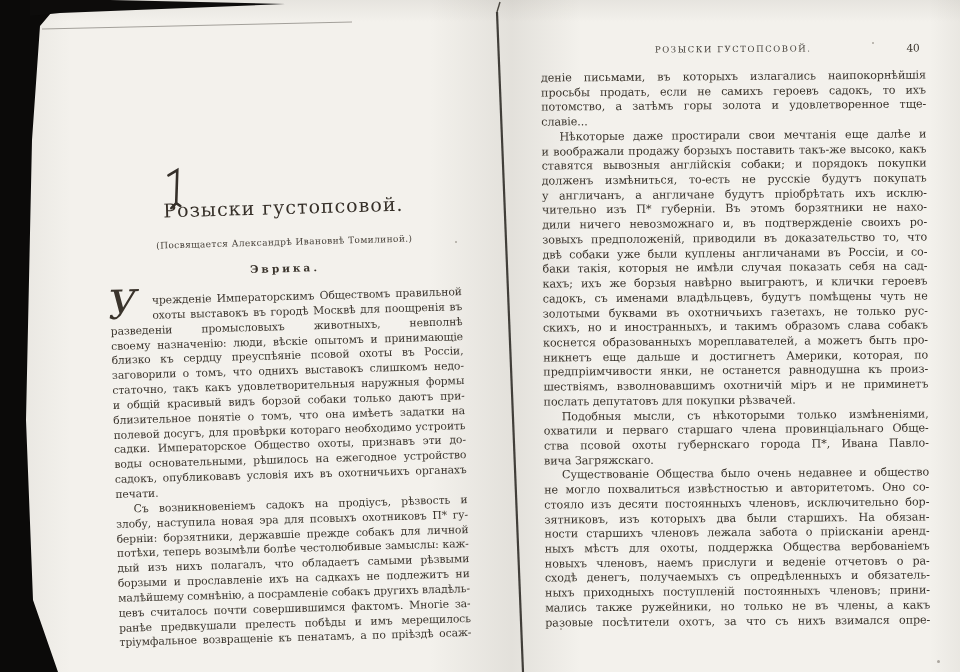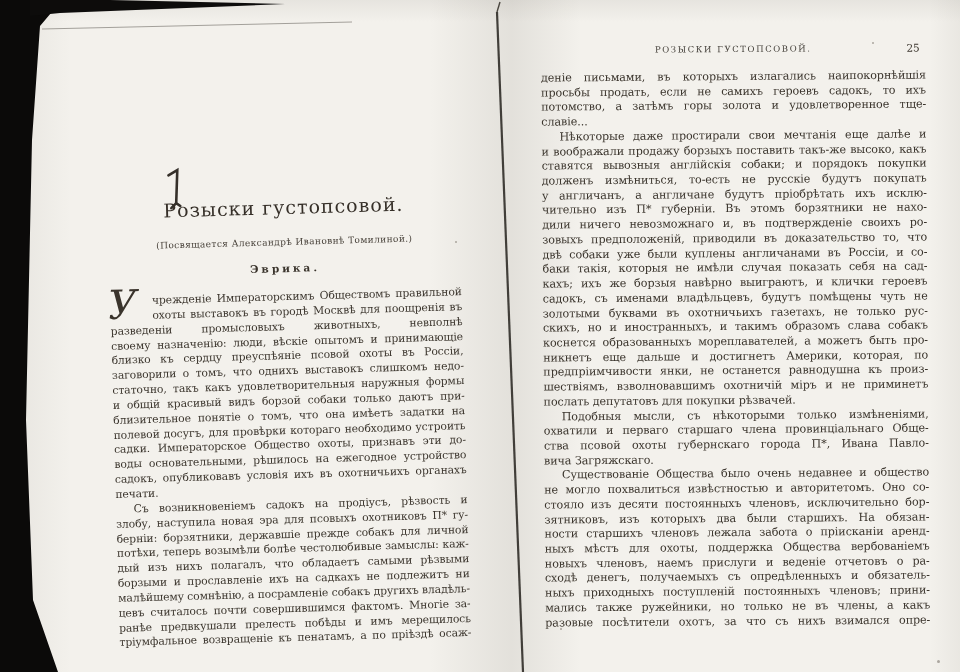--- a/index.html
+++ b/index.html
@@ -105,21 +105,21 @@
         <div class="line">малѣйшему сомнѣнію, а посрамленіе собакъ другихъ владѣль-</div>
         <div class="line">цевъ считалось почти совершившимся фактомъ. Многіе за-</div>
         <div class="line">ранѣе предвкушали прелесть побѣды и имъ мерещилось</div>
         <div class="line">тріумфальное возвращеніе къ пенатамъ, а по пріѣздѣ осаж-</div>
       </div>
   </div>
 
   <div class="content-wrap right-wrap">
     <div class="header-row">
       <div class="running-header">РОЗЫСКИ ГУСТОПСОВОЙ.</div>
-      <div class="page-number">25</div>
+      <div class="page-number">40</div>
     </div>
     <div class="body-block right-body">
         <div class="line">деніе письмами, въ которыхъ излагались наипокорнѣйшія</div>
         <div class="line">просьбы продать, если не самихъ героевъ садокъ, то ихъ</div>
         <div class="line">потомство, а затѣмъ горы золота и удовлетворенное тще-</div>
         <div class="line end">славіе...</div>
         <div class="line ind">Нѣкоторые даже простирали свои мечтанія еще далѣе и</div>
         <div class="line">и воображали продажу борзыхъ поставить такъ-же высоко, какъ</div>
         <div class="line">ставятся вывозныя англійскія собаки; и порядокъ покупки</div>
         <div class="line">долженъ измѣниться, то-есть не русскіе будутъ покупать</div>

